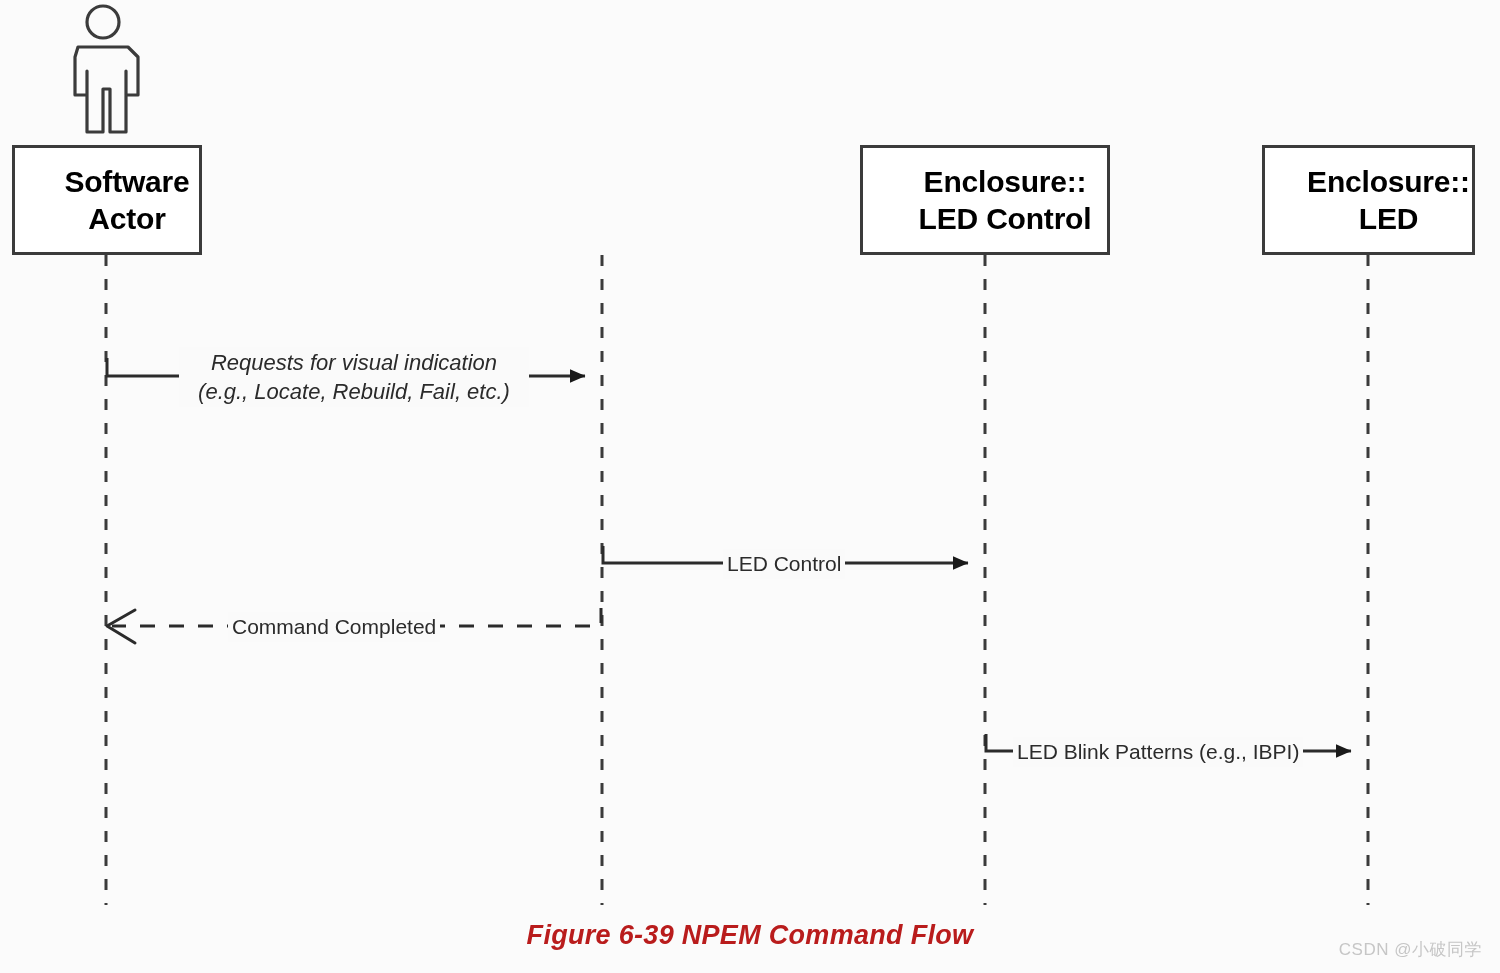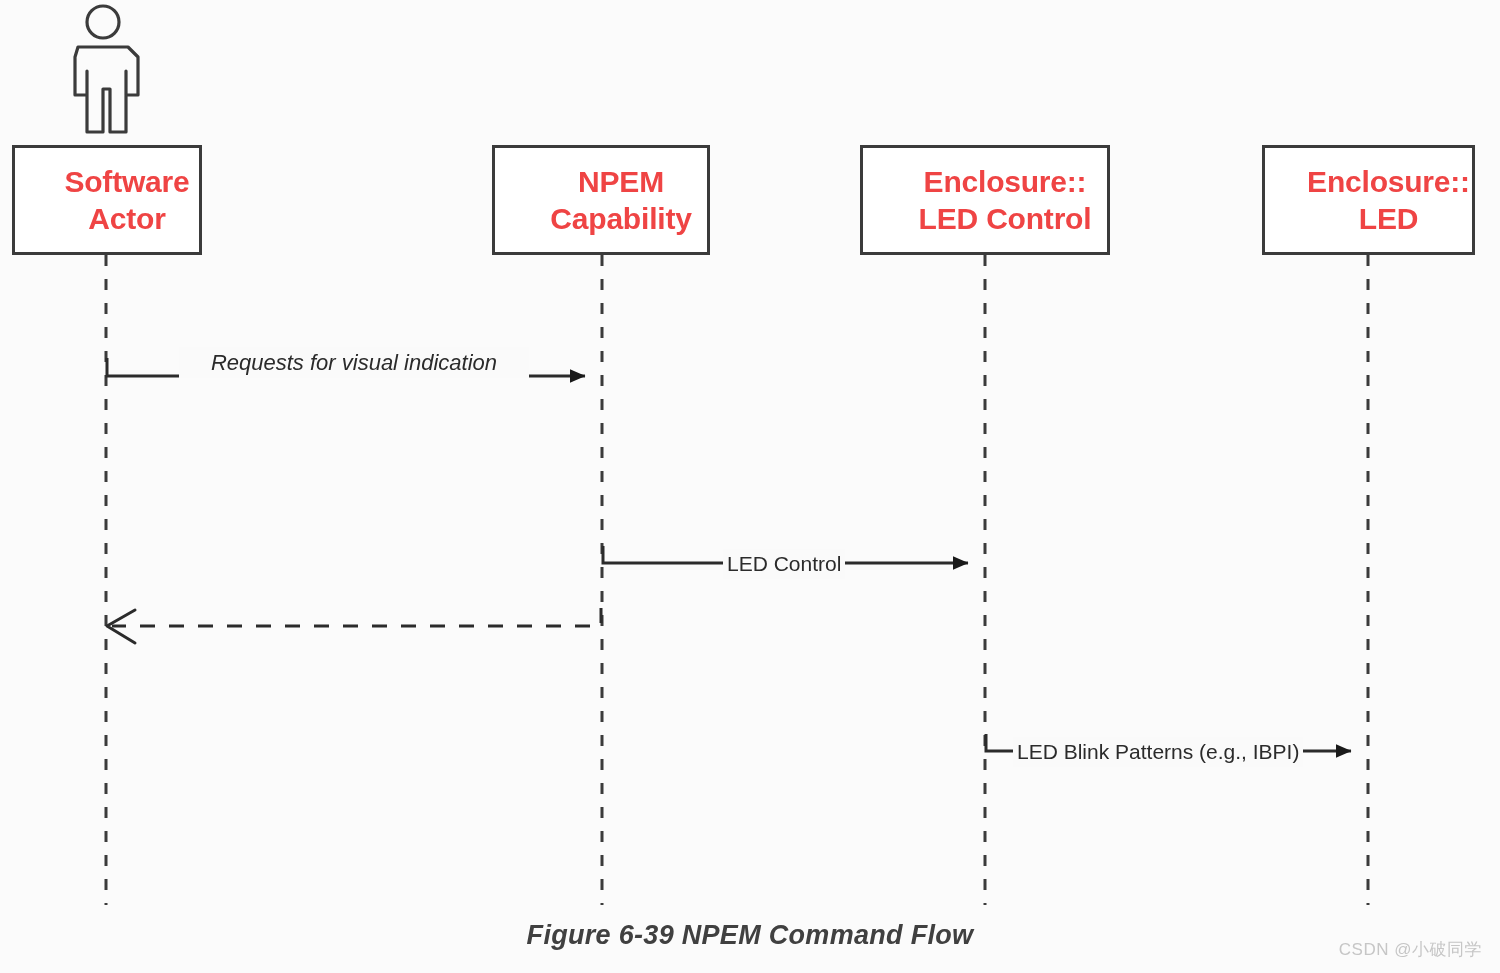--- a/index.html
+++ b/index.html
@@ -27,21 +27,21 @@
     box-sizing: border-box;
     border: 3px solid #3b3b3b;
     background: #ffffff;
     display: flex;
     flex-direction: column;
     align-items: center;
     justify-content: center;
     font-weight: bold;
     font-size: 30px;
     line-height: 1.25;
-    color: #ef4444;
+    color: #000000;
     letter-spacing: -0.2px;
     text-align: center;
     padding-left: 40px;
   }
   .msg-label {
     position: absolute;
     background: #fafafa;
     color: #2b2b2b;
     font-size: 21px;
     line-height: 1.32;
@@ -52,21 +52,21 @@
   }
   .msg-label.two-line {
     font-size: 22px;
   }
   .caption {
     position: absolute;
     left: 0;
     right: 0;
     top: 920px;
     text-align: center;
-    color: #404040;
+    color: #b91c1c;
     font-style: italic;
     font-weight: bold;
     font-size: 27px;
     letter-spacing: 0.3px;
   }
   .watermark {
     position: absolute;
     right: 18px;
     top: 938px;
     color: #c6c6c6;
@@ -115,43 +115,43 @@
     <g stroke="#2b2b2b" stroke-width="3" fill="none">
       <path d="M986,734 L986,751 L1351,751" marker-end="url(#filledArrow)"></path>
     </g>
   </svg>
 
   <div class="lifeline-box" style="left:12px; top:145px; width:190px; height:110px;">
     <span>Software</span>
     <span>Actor</span>
   </div>
 
-  <div class="lifeline-box" style="left:492px; top:145px; width:218px; height:110px;">
-    <span>NPEM</span>
-    <span>Capability</span>
-  </div>
 
   <div class="lifeline-box" style="left:860px; top:145px; width:250px; height:110px;">
     <span>Enclosure::</span>
     <span>LED Control</span>
   </div>
 
   <div class="lifeline-box" style="left:1262px; top:145px; width:213px; height:110px;">
     <span>Enclosure::</span>
     <span>LED</span>
   </div>
 
   <div class="msg-label two-line" style="left:179px; top:347px; width:350px;font-style:italic;">
     <div>Requests for visual indication</div>
+    <div>(e.g., Locate, Rebuild, Fail, etc.)</div>
   </div>
 
   <div class="msg-label" style="left:723px; top:549px;">
     <div>LED Control</div>
   </div>
 
+  <div class="msg-label" style="left:228px; top:612px;">
+    <div>Command Completed</div>
+  </div>
 
   <div class="msg-label" style="left:1013px; top:737px;">
     <div>LED Blink Patterns (e.g., IBPI)</div>
   </div>
 
   <div class="caption">Figure  6-39  NPEM Command Flow</div>
 
   <div class="watermark">CSDN @小破同学</div>
 
 </div>

